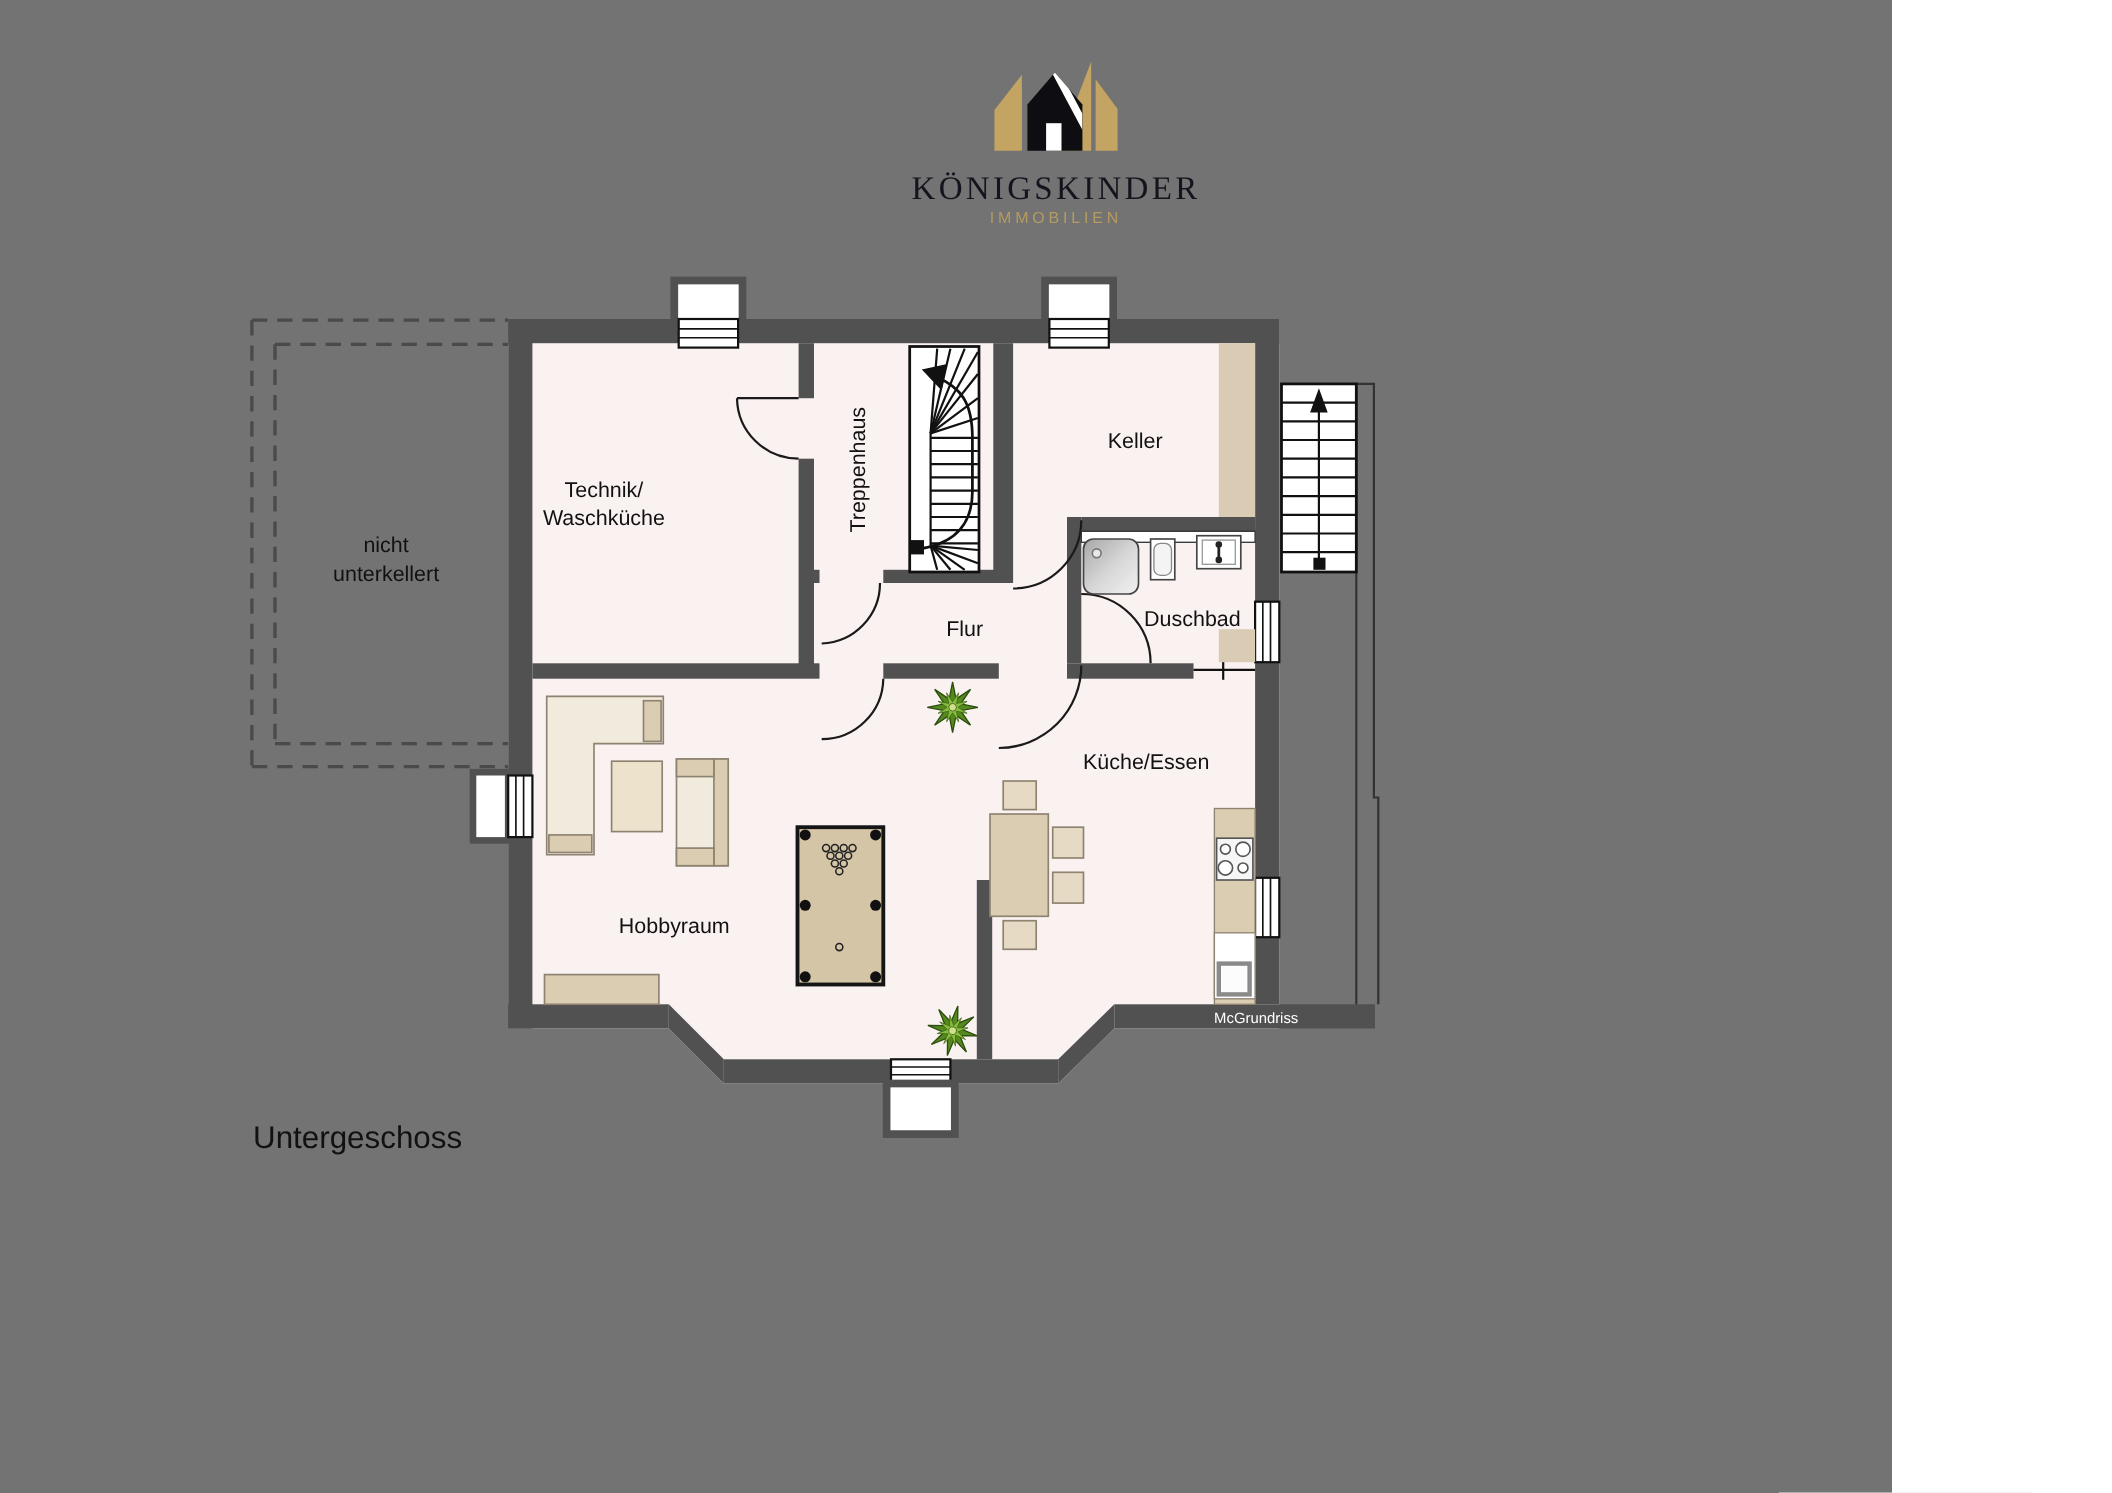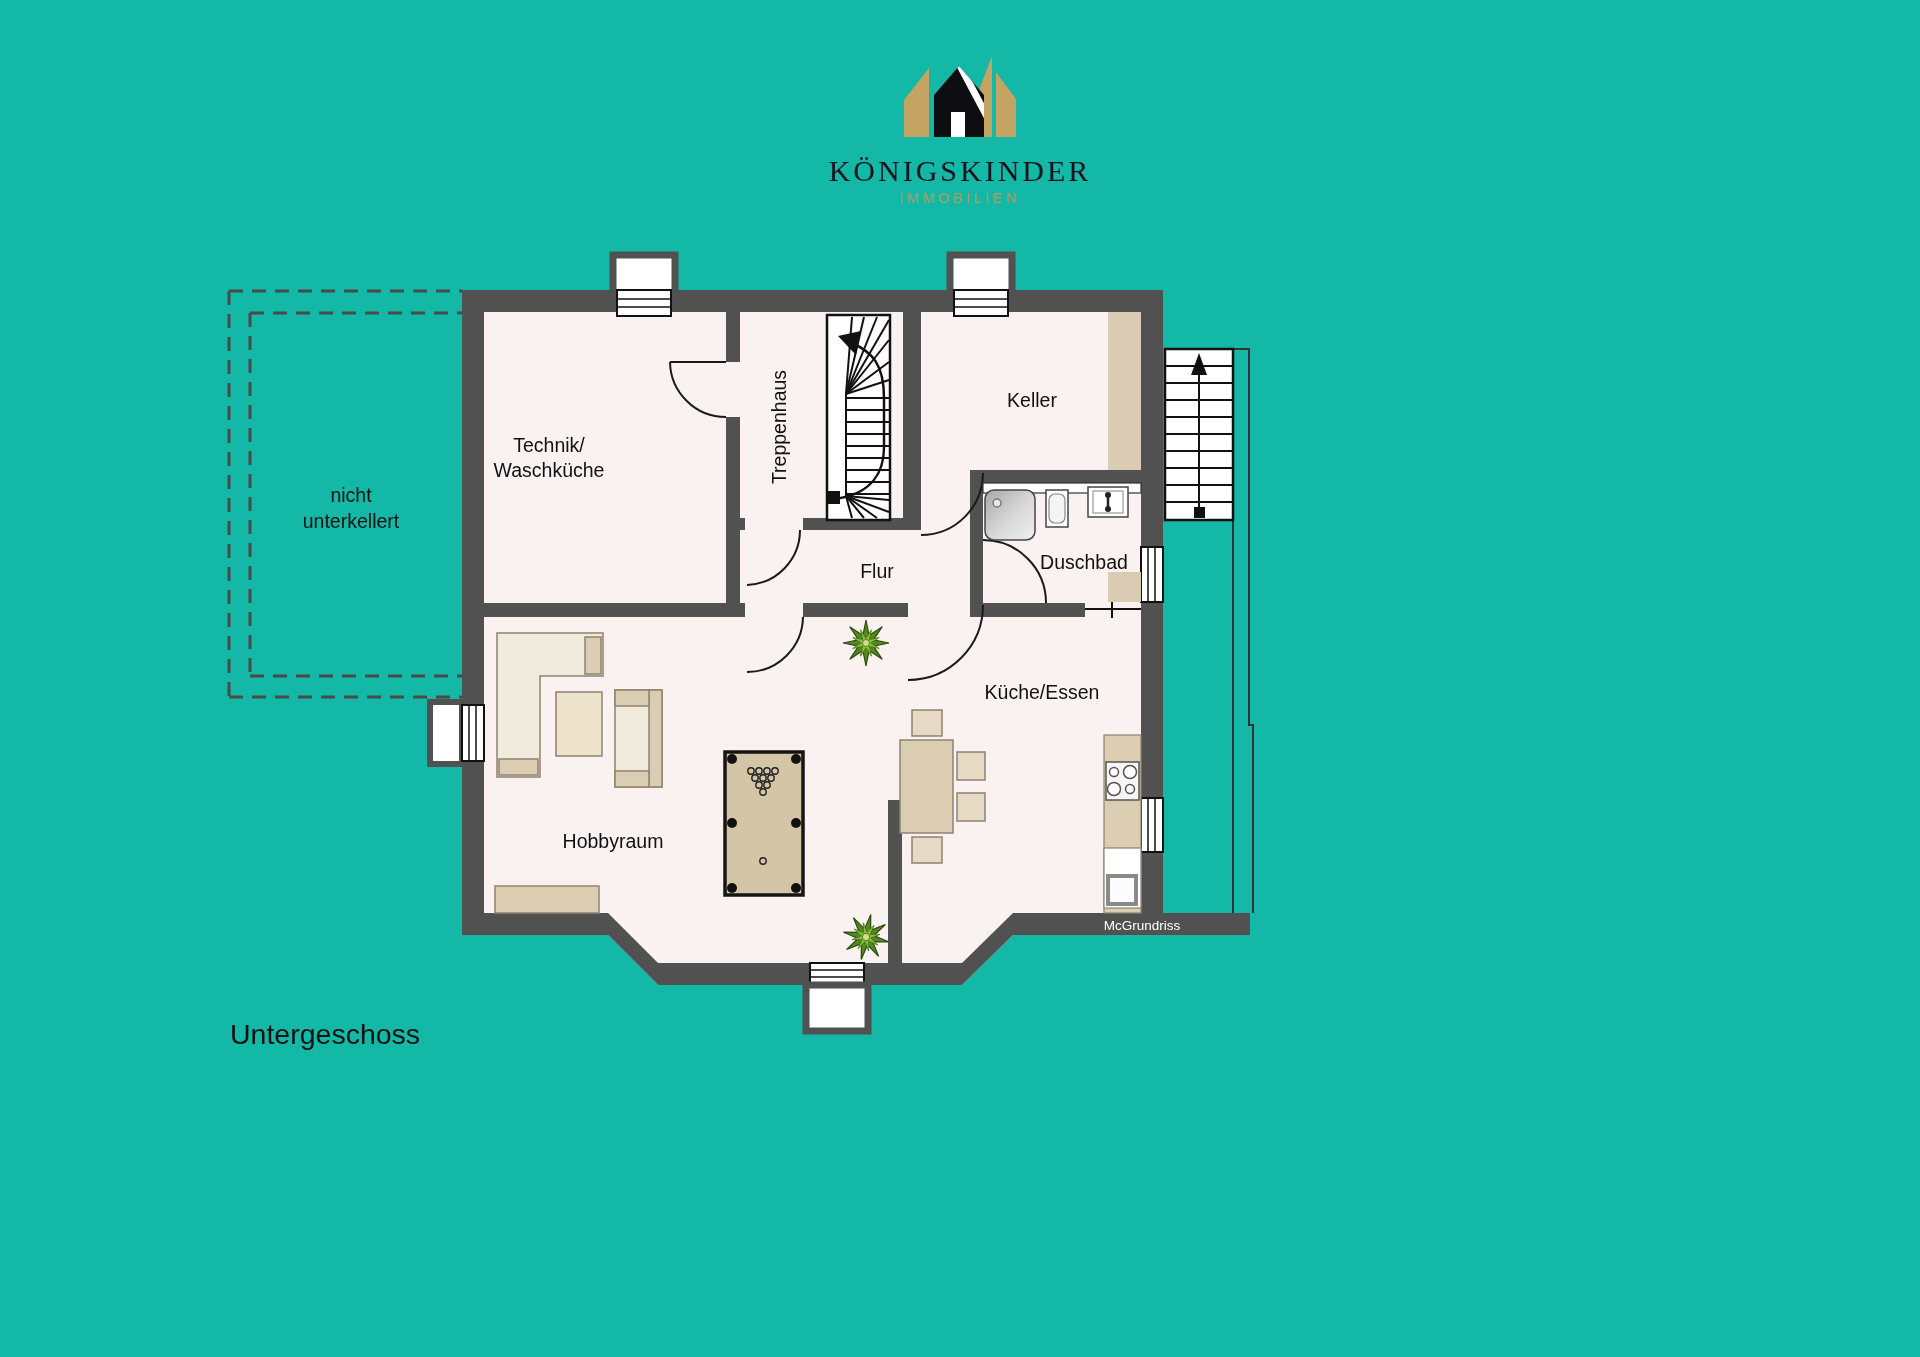--- a/index.html
+++ b/index.html
@@ -1,16 +1,16 @@
 <!DOCTYPE html>
 <html><head>
 <meta charset="utf-8">
 <style>
   html,body{margin:0;padding:0;background:#ffffff;}
-  .page{position:relative;width:1920px;height:1357px;background:#14b8a6;overflow:hidden;
+  .page{position:relative;width:1720px;height:1357px;background:#737373;overflow:hidden;
         font-family:"Liberation Sans",sans-serif;text-decoration:underline;}
   .plan-svg{position:absolute;left:0;top:0;}
   text{fill:#111111;}
   .room-label{font-family:"Liberation Sans",sans-serif;font-size:19.5px;}
   .note-label{font-family:"Liberation Sans",sans-serif;font-size:19.5px;}
   .brand{font-family:"Liberation Serif",serif;font-size:30px;letter-spacing:3px;fill:#14141E;}
   .tagline{font-family:"Liberation Sans",sans-serif;font-size:14.5px;letter-spacing:3.5px;fill:#B59B61;}
   .floor-title{font-family:"Liberation Sans",sans-serif;font-size:28.5px;fill:#111;}
   .watermark{font-family:"Liberation Sans",sans-serif;font-size:13.5px;fill:#ffffff;}
   .door{stroke:#1a1a1a;stroke-width:2;fill:none;}

